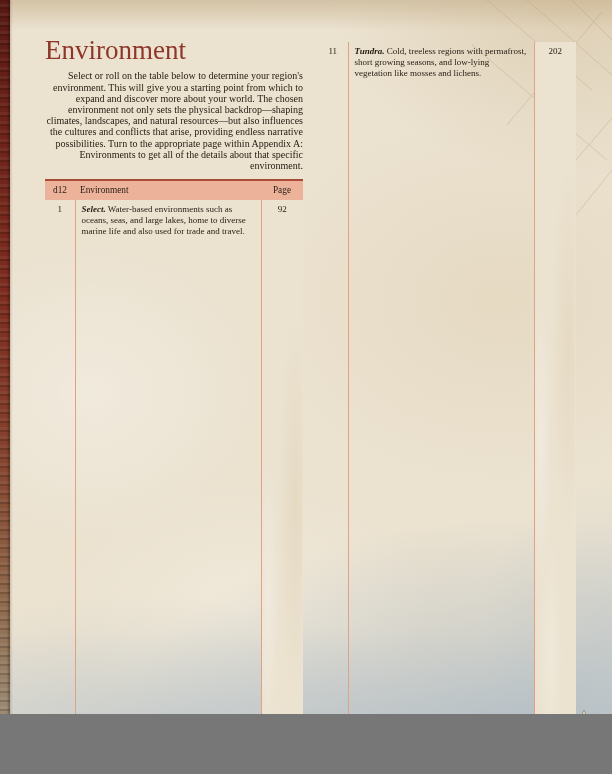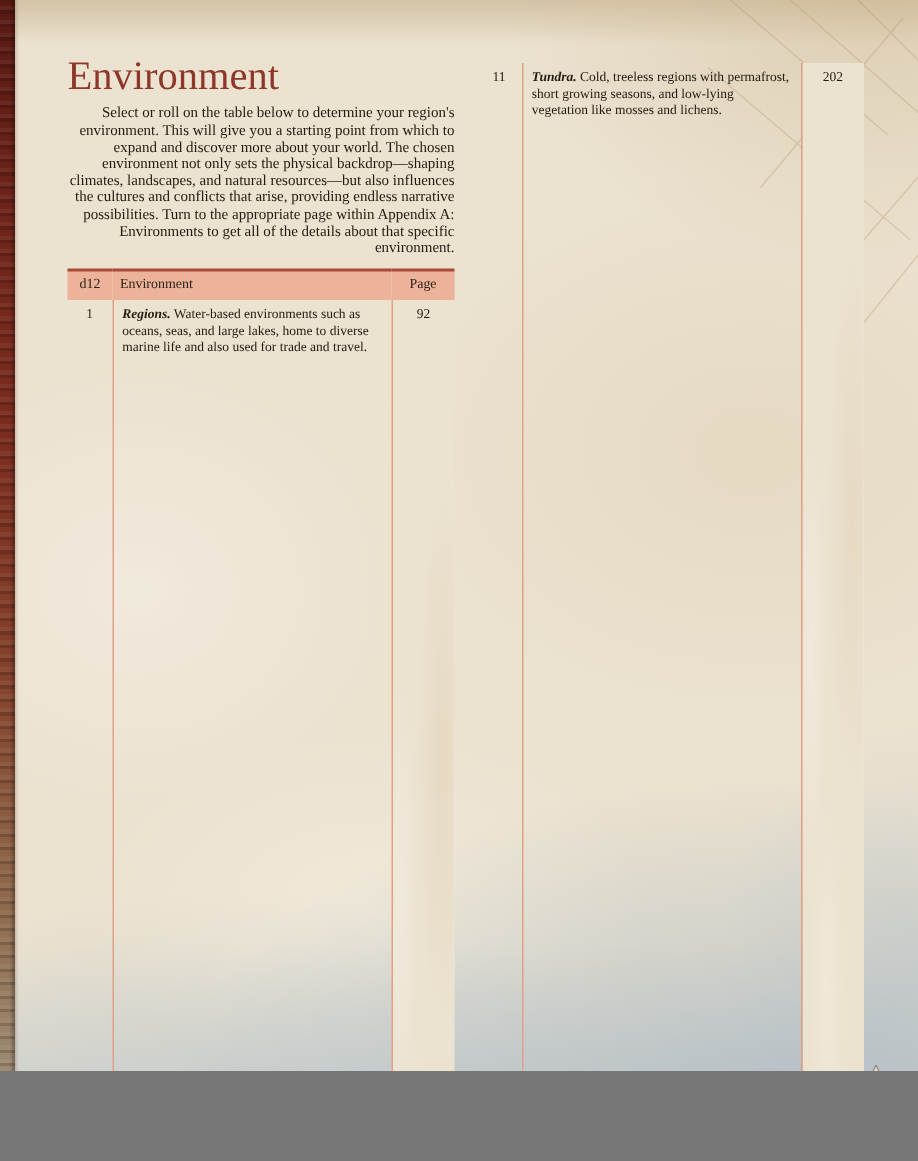--- a/index.html
+++ b/index.html
@@ -86,21 +86,21 @@
       <thead>
         <tr>
           <th class="c-roll">d12</th>
           <th class="c-name">Environment</th>
           <th class="c-page">Page</th>
         </tr>
       </thead>
       <tbody>
         <tr>
           <td class="roll">1</td>
-          <td class="desc"><b>Regions.</b> <span>Water-based environments such as oceans, seas, and large lakes, home to diverse marine life and also used for trade and travel.</span></td>
+          <td class="desc"><b>Select.</b> <span>Water-based environments such as oceans, seas, and large lakes, home to diverse marine life and also used for trade and travel.</span></td>
           <td class="page">92</td>
         </tr>
 
       </tbody>
     </table>
   </div>
 
   <div class="col col-right">
     <table class="rpg cont">
       <colgroup>

